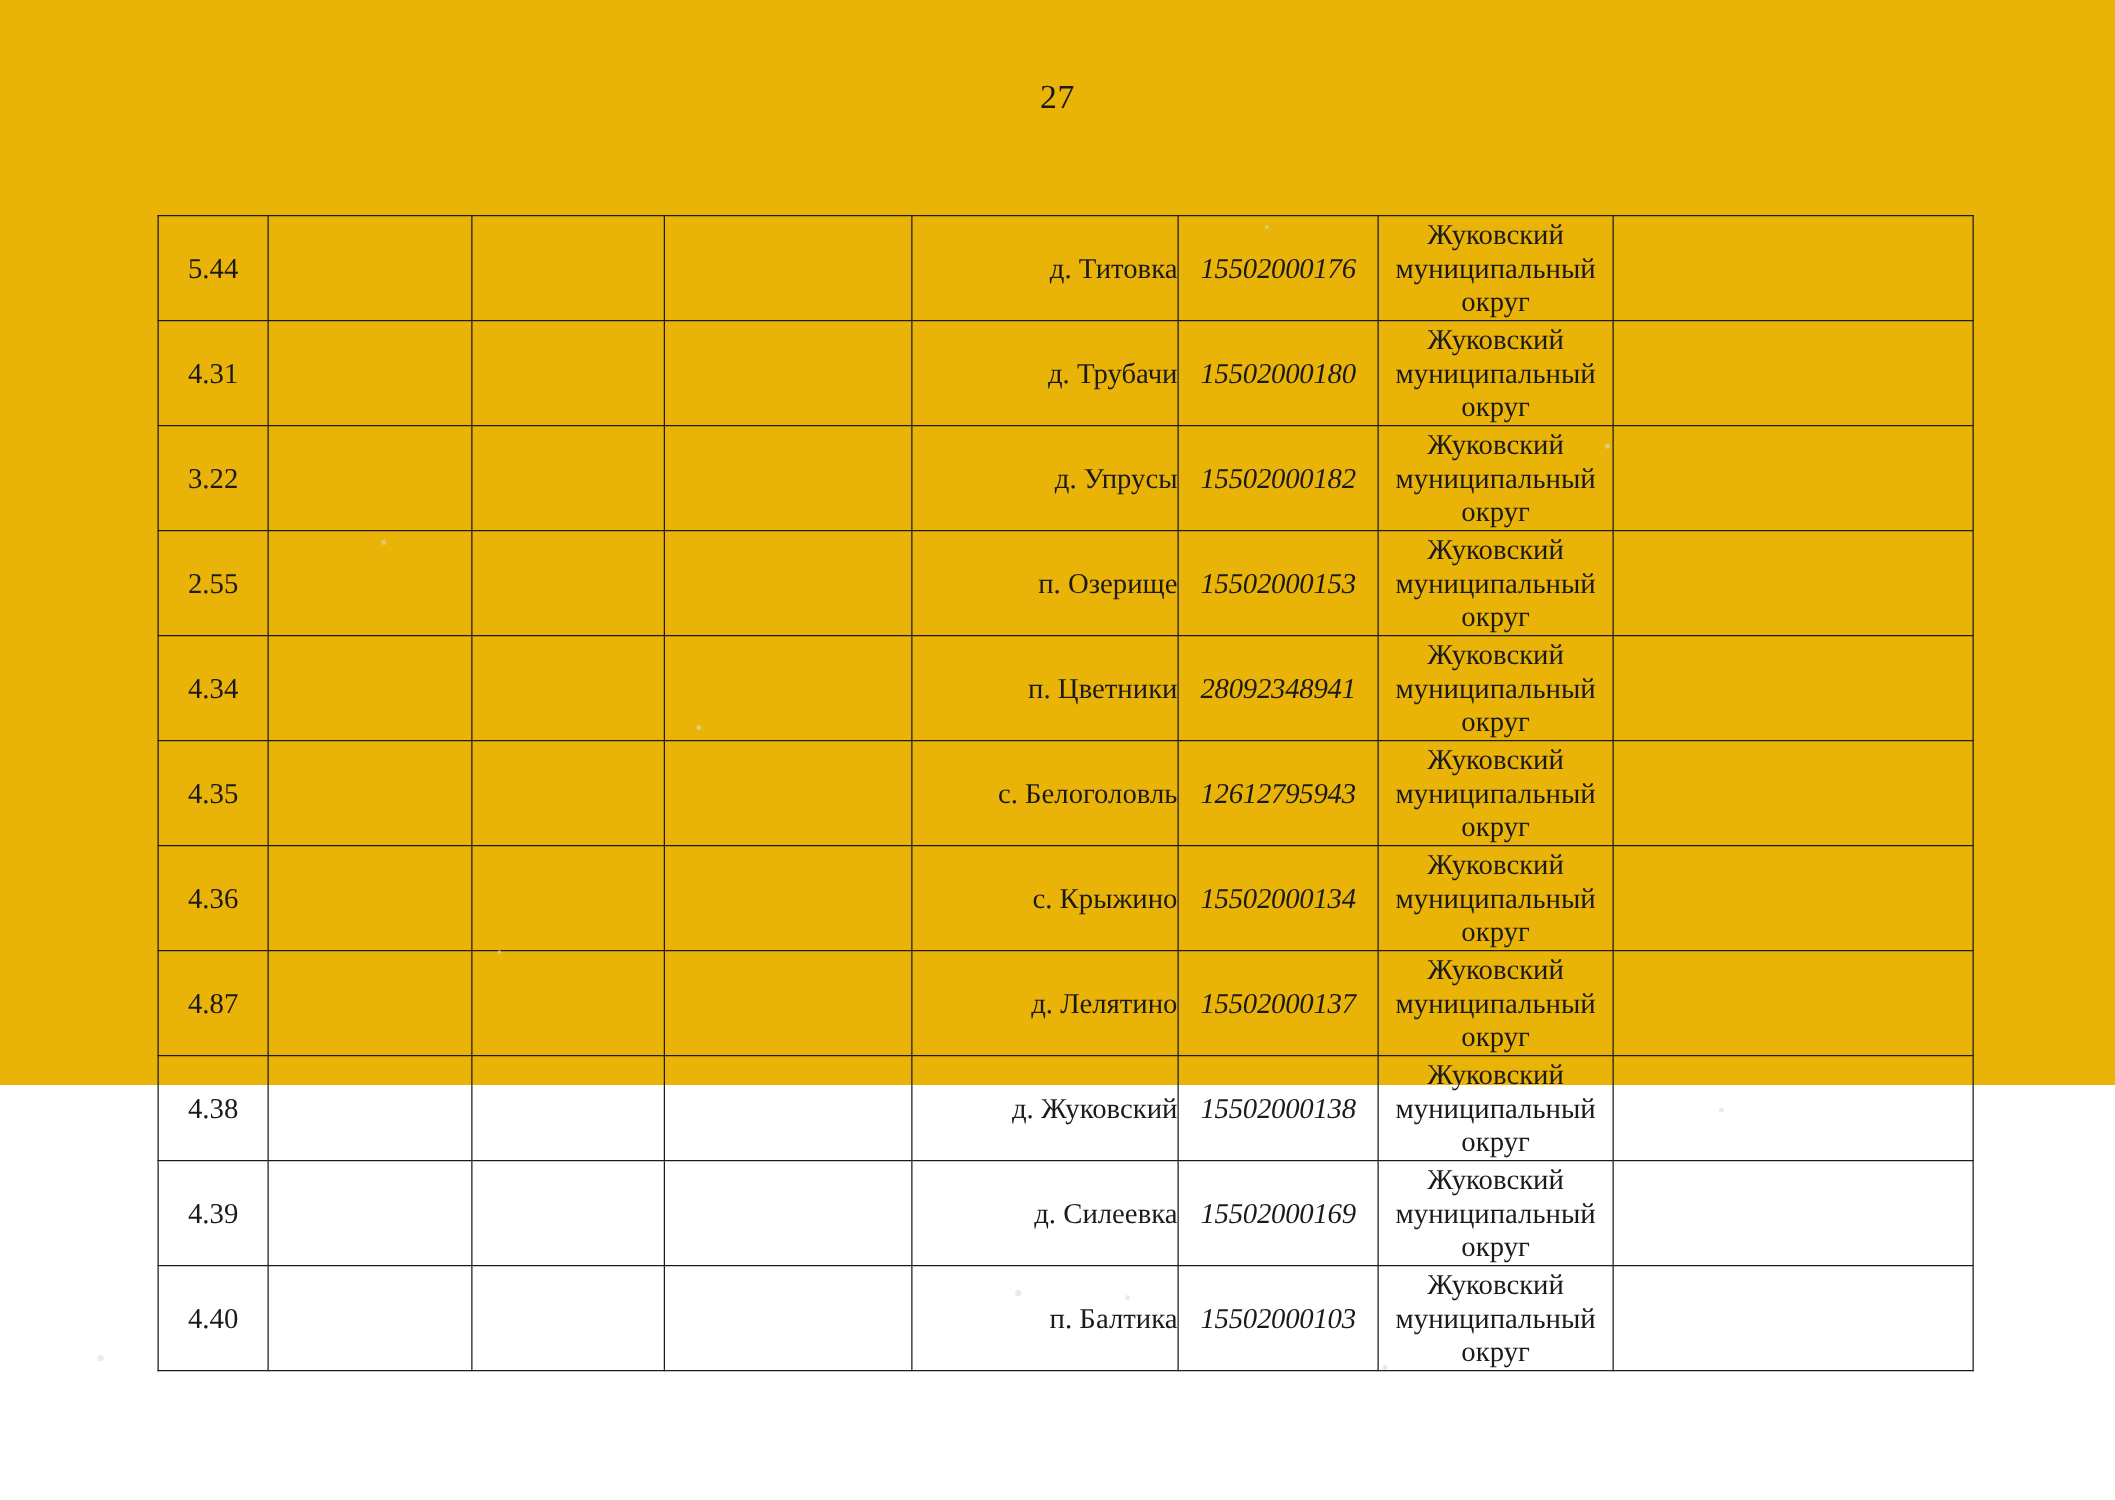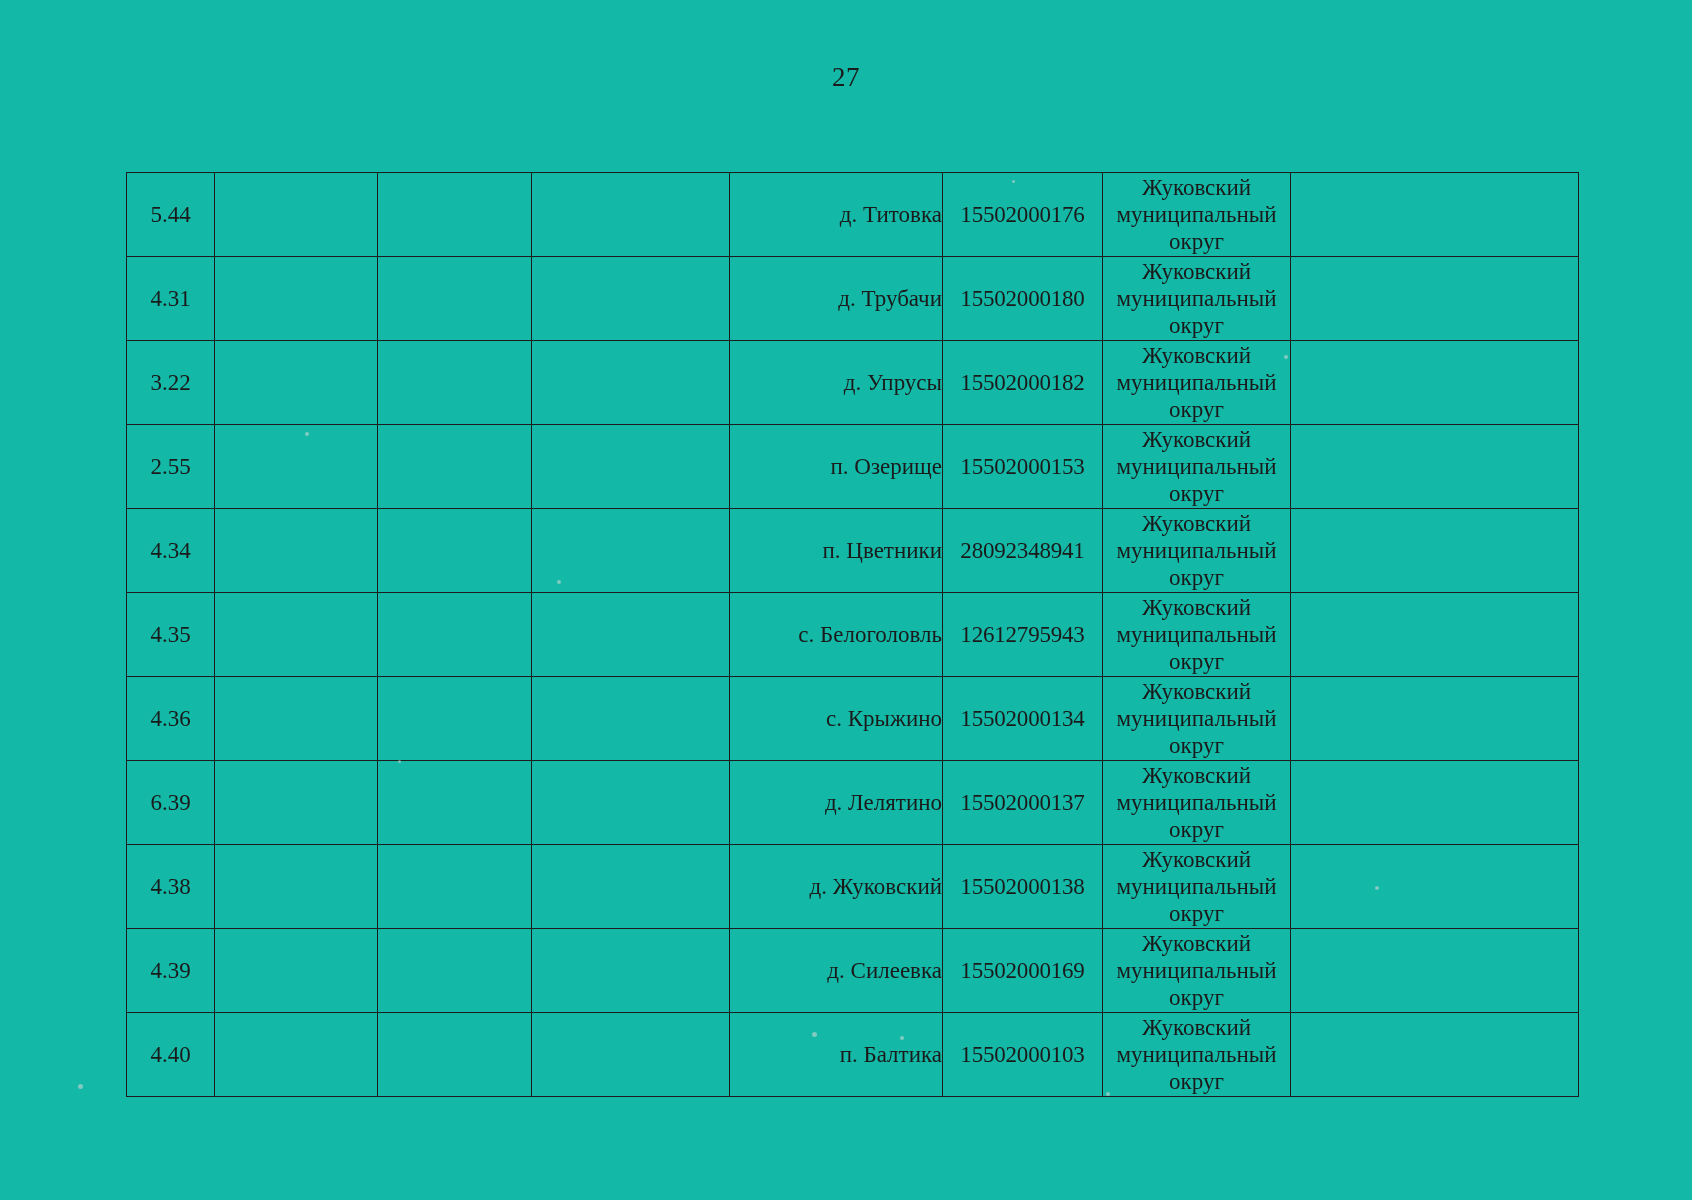--- a/index.html
+++ b/index.html
@@ -11,22 +11,22 @@
     width: 1692px;
     height: 1200px;
     font-family: "Liberation Serif", serif;
     color: #1a1a1a;
     position: relative;
     overflow: hidden;
   }
   .page {
     position: relative;
     width: 1692px;
-    height: 1200px;
-    background: #14b8a6;
+    height: 868px;
+    background: #eab308;
   }
   .page-number {
     position: absolute;
     top: 62px;
     left: 0;
     width: 1692px;
     text-align: center;
     font-size: 27px;
     letter-spacing: 0.5px;
   }
@@ -67,20 +67,21 @@
   .cell-name {
     text-align: right;
     padding-right: 34px;
     font-size: 24px;
     white-space: nowrap;
   }
   .cell-code {
     text-align: center;
     font-size: 24px;
     letter-spacing: -0.2px;
+    font-style: italic;
   }
   .cell-okrug {
     text-align: center;
     font-size: 20.5px;
     line-height: 1.26;
     padding: 2px 4px;
     margin-left: 32px;
   }
   .cell-blank { }
   
@@ -175,21 +176,21 @@
             <td class="cell-num">4.36</td>
             <td class="cell-blank"></td>
             <td class="cell-blank"></td>
             <td class="cell-blank"></td>
             <td class="cell-name">с. Крыжино</td>
             <td class="cell-code">15502000134</td>
             <td class="cell-okrug">Жуковский муниципальный округ</td>
             <td class="cell-blank"></td>
           </tr>
           <tr>
-            <td class="cell-num">6.39</td>
+            <td class="cell-num">4.87</td>
             <td class="cell-blank"></td>
             <td class="cell-blank"></td>
             <td class="cell-blank"></td>
             <td class="cell-name">д. Лелятино</td>
             <td class="cell-code">15502000137</td>
             <td class="cell-okrug">Жуковский муниципальный округ</td>
             <td class="cell-blank"></td>
           </tr>
           <tr>
             <td class="cell-num">4.38</td>

